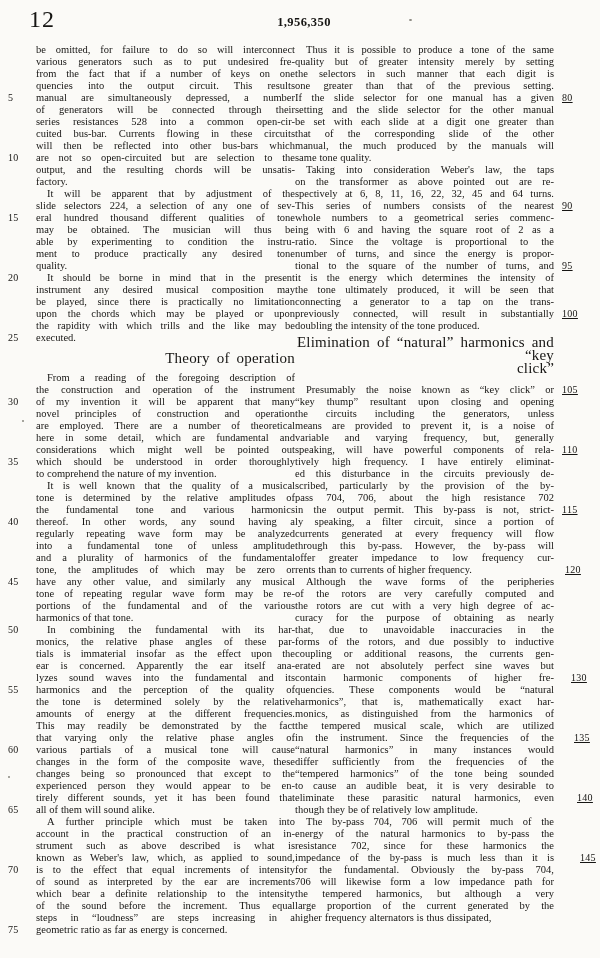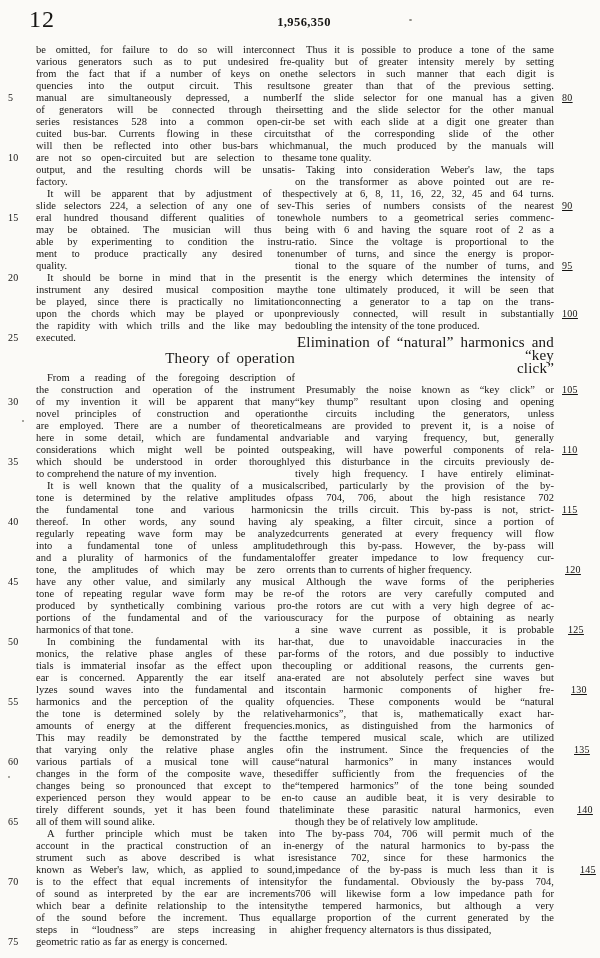--- a/index.html
+++ b/index.html
@@ -107,21 +107,20 @@
         <div class="line first"><span>It is well known that the quality of a musical</span></div>
         <div class="line"><span>tone is determined by the relative amplitudes of</span></div>
         <div class="line"><span>the fundamental tone and various harmonics</span></div>
         <div class="line"><span>thereof. In other words, any sound having a</span><span class="lnum lmargin">40</span></div>
         <div class="line"><span>regularly repeating wave form may be analyzed</span></div>
         <div class="line"><span>into a fundamental tone of unless amplitude</span></div>
         <div class="line"><span>and a plurality of harmonics of the fundamental</span></div>
         <div class="line"><span>tone, the amplitudes of which may be zero or</span></div>
         <div class="line"><span>have any other value, and similarly any musical</span><span class="lnum lmargin">45</span></div>
         <div class="line"><span>tone of repeating regular wave form may be re-</span></div>
-        <div class="line"><span>produced by synthetically combining various pro-</span></div>
         <div class="line"><span>portions of the fundamental and of the various</span></div>
         <div class="line last"><span>harmonics of that tone.</span></div>
         <div class="line first"><span>In combining the fundamental with its har-</span><span class="lnum lmargin">50</span></div>
         <div class="line"><span>monics, the relative phase angles of these par-</span></div>
         <div class="line"><span>tials is immaterial insofar as the effect upon the</span></div>
         <div class="line"><span>ear is concerned. Apparently the ear itself ana-</span></div>
         <div class="line"><span>lyzes sound waves into the fundamental and its</span></div>
         <div class="line"><span>harmonics and the perception of the quality of</span><span class="lnum lmargin">55</span></div>
         <div class="line"><span>the tone is determined solely by the relative</span></div>
         <div class="line"><span>amounts of energy at the different frequencies.</span></div>
@@ -172,35 +171,34 @@
         <div class="heading h-right">
           <div>Elimination of “natural” harmonics and “key</div>
           <div>click”</div>
         </div>
         <div class="line first"><span>Presumably the noise known as “key click” or</span><span class="lnum rmargin">105</span></div>
         <div class="line"><span>“key thump” resultant upon closing and opening</span></div>
         <div class="line"><span>the circuits including the generators, unless</span></div>
         <div class="line"><span>means are provided to prevent it, is a noise of</span></div>
         <div class="line"><span>variable and varying frequency, but, generally</span></div>
         <div class="line"><span>speaking, will have powerful components of rela-</span><span class="lnum rmargin">110</span></div>
+        <div class="line"><span>tively high frequency. I have entirely eliminat-</span></div>
         <div class="line"><span>ed this disturbance in the circuits previously de-</span></div>
-        <div class="line"><span>tively high frequency. I have entirely eliminat-</span></div>
         <div class="line"><span>scribed, particularly by the provision of the by-</span></div>
         <div class="line"><span>pass 704, 706, about the high resistance 702</span></div>
-        <div class="line"><span>in the trills circuit. This by-pass is not, strict-</span><span class="lnum rmargin">115</span></div>
+        <div class="line"><span>in the output permit. This by-pass is not, strict-</span><span class="lnum rmargin">115</span></div>
         <div class="line"><span>ly speaking, a filter circuit, since a portion of</span></div>
         <div class="line"><span>currents generated at every frequency will flow</span></div>
         <div class="line"><span>through this by-pass. However, the by-pass will</span></div>
         <div class="line"><span>offer greater impedance to low frequency cur-</span></div>
         <div class="line last"><span>rents than to currents of higher frequency.</span><span class="lnum rmargin" style="left: calc(100% + 11px);">120</span></div>
         <div class="line first"><span>Although the wave forms of the peripheries</span></div>
         <div class="line"><span>of the rotors are very carefully computed and</span></div>
         <div class="line"><span>the rotors are cut with a very high degree of ac-</span></div>
         <div class="line"><span>curacy for the purpose of obtaining as nearly</span></div>
-        <div class="line"><span>a sine wave current as possible, it is probable</span><span class="lnum rmargin" style="left: calc(100% + 14px);">125</span></div>
         <div class="line"><span>that, due to unavoidable inaccuracies in the</span></div>
         <div class="line"><span>forms of the rotors, and due possibly to inductive</span></div>
         <div class="line"><span>coupling or additional reasons, the currents gen-</span></div>
         <div class="line"><span>erated are not absolutely perfect sine waves but</span></div>
         <div class="line"><span>contain harmonic components of higher fre-</span><span class="lnum rmargin" style="left: calc(100% + 17px);">130</span></div>
         <div class="line"><span>quencies. These components would be “natural</span></div>
         <div class="line"><span>harmonics”, that is, mathematically exact har-</span></div>
         <div class="line"><span>monics, as distinguished from the harmonics of</span></div>
         <div class="line"><span>the tempered musical scale, which are utilized</span></div>
         <div class="line"><span>in the instrument. Since the frequencies of the</span><span class="lnum rmargin" style="left: calc(100% + 20px);">135</span></div>

